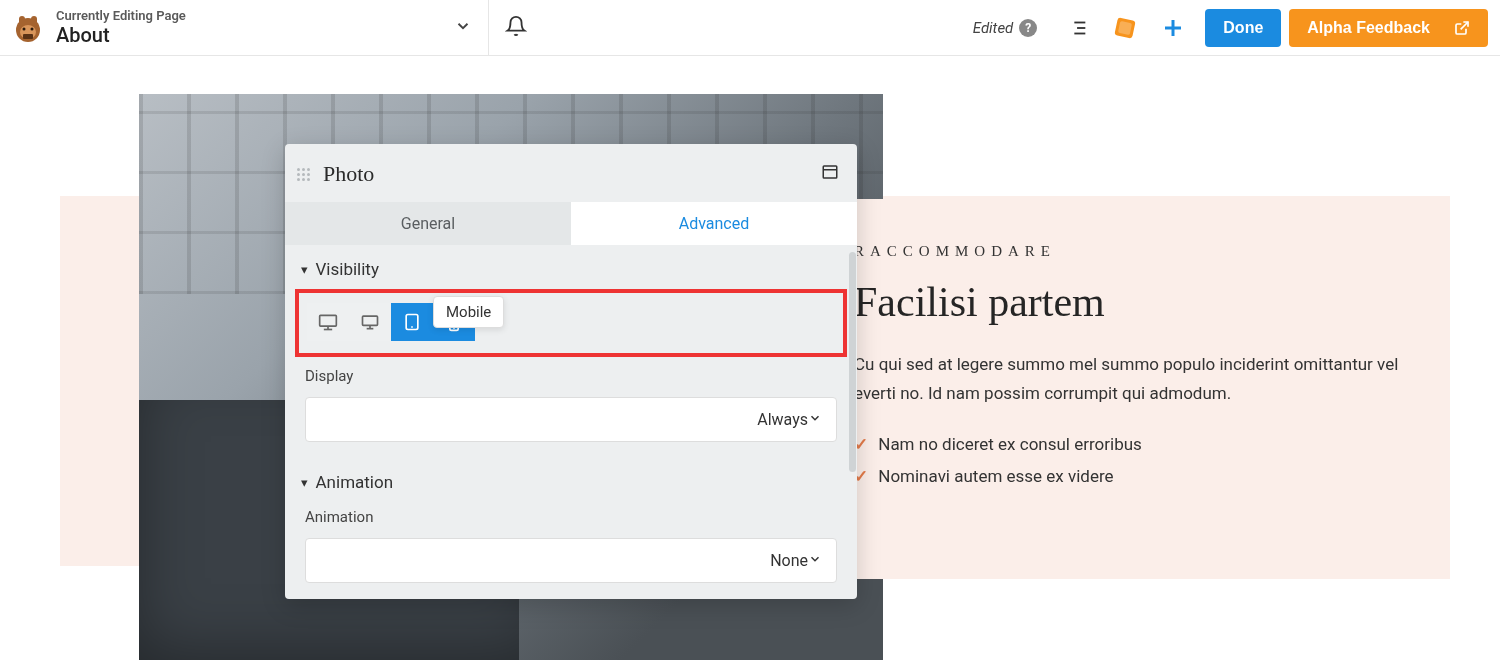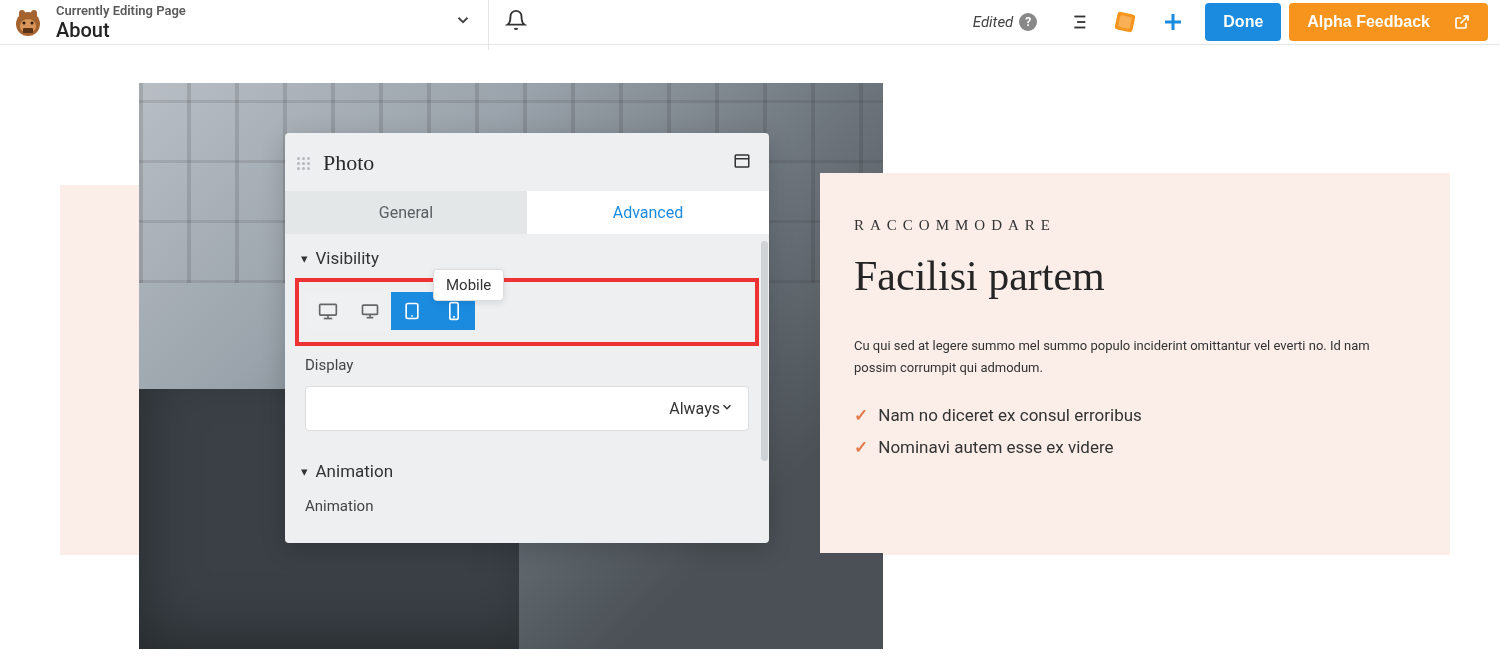--- a/index.html
+++ b/index.html
@@ -1,19 +1,19 @@
 <!DOCTYPE html>
 <html><head>
 <meta charset="utf-8">
 <style>
 * { margin: 0; padding: 0; box-sizing: border-box; }
 body { font-family: -apple-system, BlinkMacSystemFont, "Segoe UI", Roboto, sans-serif; background: #fff; color: #333; width: 1500px; height: 660px; overflow: hidden; }
 
 
-.topbar { display: flex; align-items: center; height: 45px; border-bottom: 1px solid #e6e6e6; padding: 0 12px; }
+.topbar { display: flex; align-items: center; height: 56px; border-bottom: 1px solid #e6e6e6; padding: 0 12px; }
 .logo { width: 32px; height: 32px; margin-right: 12px; }
 .page-block { flex: 0 0 auto; display: flex; align-items: center; }
 .page-info { display: flex; flex-direction: column; margin-right: 260px; }
 .page-label { font-size: 13px; color: #5a5a5a; font-weight: 600; }
 .page-title { font-size: 20px; font-weight: 500; color: #222; }
 .chev-down { margin-left: 8px; color: #444; cursor: pointer; }
 .vsep { width: 1px; height: 56px; background: #e6e6e6; margin: 0 16px; }
 .bell { color: #333; cursor: pointer; }
 .spacer { flex: 1; }
 .edited { font-style: italic; color: #444; font-size: 15px; margin-right: 6px; }
@@ -25,30 +25,30 @@
 .btn-feedback { background: #f7941d; color: #fff; display: inline-flex; align-items: center; gap: 24px; }
 
 
 .canvas-wrap { position: relative; width: 100%; height: 604px; }
 .pink-block { position: absolute; left: 60px; top: 140px; width: 1390px; height: 370px; background: #fbeee9; }
 .photo-block { position: absolute; left: 139px; top: 38px; width: 744px; height: 566px; background: linear-gradient(135deg,#b8bec4 0%, #9aa3ab 30%, #6f777e 55%, #4a5055 80%); overflow: hidden; }
 .photo-block::before { content:""; position:absolute; top:0; left:0; right:0; height:200px; background: repeating-linear-gradient(90deg, rgba(40,40,40,0.15) 0 4px, transparent 4px 48px), repeating-linear-gradient(0deg, rgba(40,40,40,0.12) 0 3px, transparent 3px 60px); }
 .photo-block::after { content:""; position:absolute; left:-20px; bottom:-20px; width:400px; height:280px; background:#3a4046; border-radius:14px 40px 0 0; box-shadow: inset 20px -30px 60px rgba(0,0,0,0.35); }
 
 
-.content-card { position: absolute; left: 820px; top: 128px; width: 630px; height: 380px; background: #fbeee9; padding: 44px 50px 30px 34px; }
+.content-card { position: absolute; left: 820px; top: 143px; width: 630px; height: 380px; background: #fbeee9; padding: 44px 50px 30px 34px; }
 .eyebrow { font-size: 15px; letter-spacing: 6px; font-weight: 500; color: #333; margin-bottom: 18px; font-family: Georgia, serif; }
-.headline { font-size: 42px; font-family: Georgia, serif; color: #252525; margin-bottom: 35px; }
-.body-copy { font-size: 13px; line-height: 1.7; color: #333; margin-bottom: 20px; }
+.headline { font-size: 42px; font-family: Georgia, serif; color: #252525; margin-bottom: 24px; }
+.body-copy { font-size: 17px; line-height: 1.7; color: #333; margin-bottom: 20px; }
 .checks { list-style: none; }
 .checks li { font-size: 17px; line-height: 1.9; color: #333; display: flex; align-items: center; }
 .checks li .ck { color: #e47b4a; margin-right: 10px; font-weight: 700; }
 
 
-.panel { position: absolute; left: 285px; top: 88px; width: 484px; background: #edeff0; border-radius: 4px; box-shadow: 0 6px 24px rgba(0,0,0,0.18); }
+.panel { position: absolute; left: 285px; top: 88px; width: 572px; background: #edeff0; border-radius: 4px; box-shadow: 0 6px 24px rgba(0,0,0,0.18); }
 .panel-head { display: flex; align-items: center; padding: 16px 18px 14px 12px; }
 .drag-dots { width: 14px; height: 28px; display: inline-flex; flex-wrap: wrap; align-content: center; gap: 2px; margin-right: 12px; }
 .drag-dots span { width: 3px; height: 3px; background: #b5b9bc; border-radius: 50%; }
 .panel-title { font-size: 22px; color: #2a2a2a; font-family: Georgia, serif; flex: 1; }
 .win-ico { color: #333; cursor: pointer; }
 .tabs { display: flex; background: #e4e7e8; }
 .tab { flex: 1; text-align: center; padding: 12px 0; font-size: 16px; color: #5a5e61; cursor: pointer; }
 .tab.active { background: #fff; color: #1b8be0; }
 .section-head { display: flex; align-items: center; gap: 8px; padding: 14px 16px 10px; font-size: 17px; color: #333; cursor: pointer; }
 .section-head .chev { font-size: 13px; }
@@ -208,36 +208,42 @@
         </span>
         <span class="bp-btn active">
           <svg viewBox="0 0 24 24" fill="none" stroke="currentColor" stroke-width="2">
               <rect x="7" y="2" width="10" height="20" rx="2"></rect>
               <line x1="11" y1="19" x2="13" y2="19"></line>
             </svg>
         </span>
       </div>
     </div>
 
-    <div class="tooltip" style="left:148px; top:136px;">Mobile</div>
+    <div class="tooltip" style="left:148px; top:152px;">Mobile</div>
 
     <div class="field-group">
       <div class="field-label">Display</div>
       <div class="select">
         <span>Always</span>
         <span><svg width="14" height="14" viewBox="0 0 24 24" fill="none" stroke="currentColor" stroke-width="2.5">
               <polyline points="6 9 12 15 18 9"></polyline>
             </svg></span>
       </div>
     </div>
 
     <div class="section-head">
       <span class="chev">▾</span>
       <span>Animation</span>
     </div>
 
     <div class="field-group">
       <div class="field-label">Animation</div>
+      <div class="select">
+        <span>None</span>
+        <span><svg width="14" height="14" viewBox="0 0 24 24" fill="none" stroke="currentColor" stroke-width="2.5">
+              <polyline points="6 9 12 15 18 9"></polyline>
+            </svg></span>
+      </div>
     </div>
 
     <div class="scroll-ind"></div>
   </div>
 </div>
 
 </body></html>

